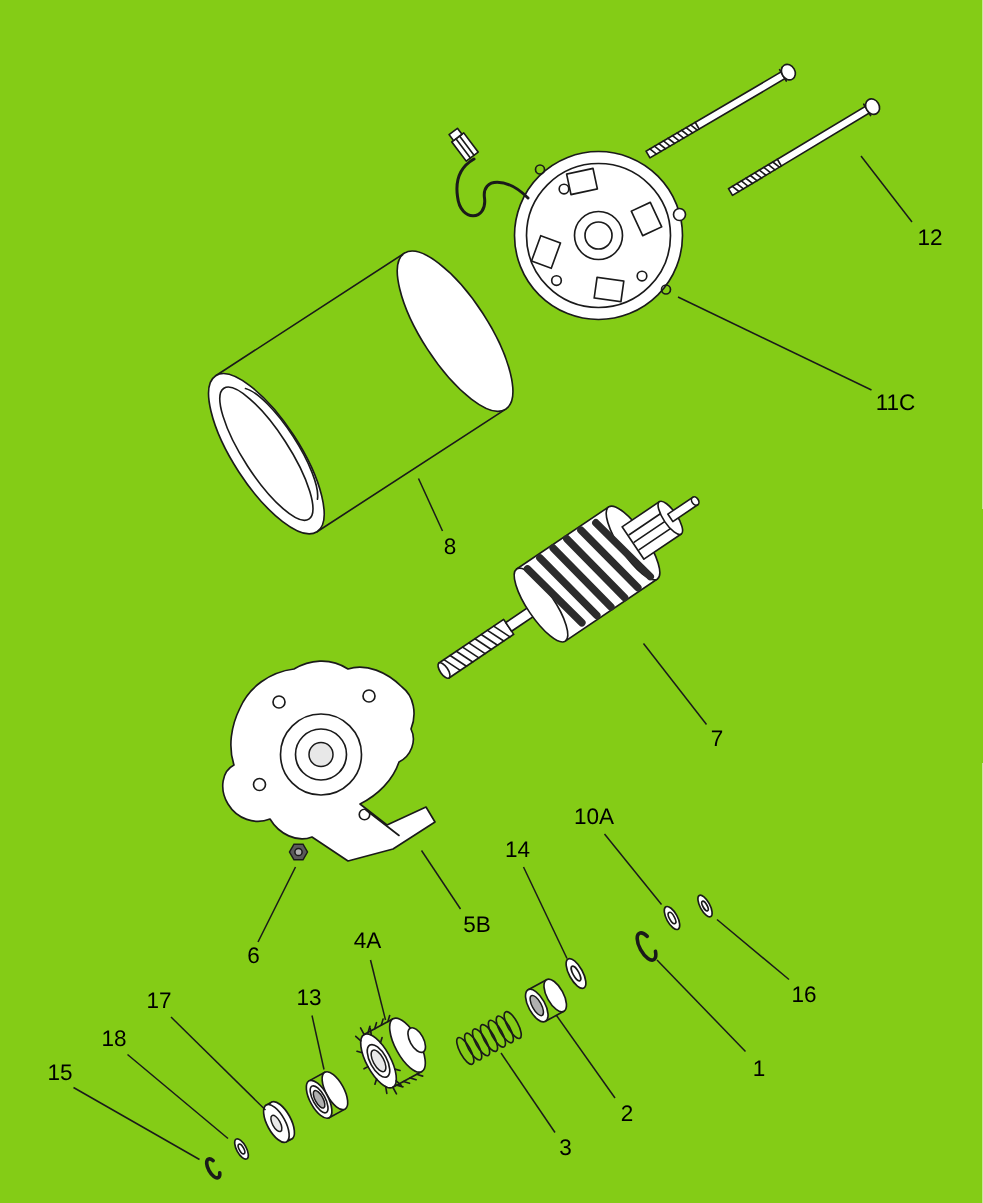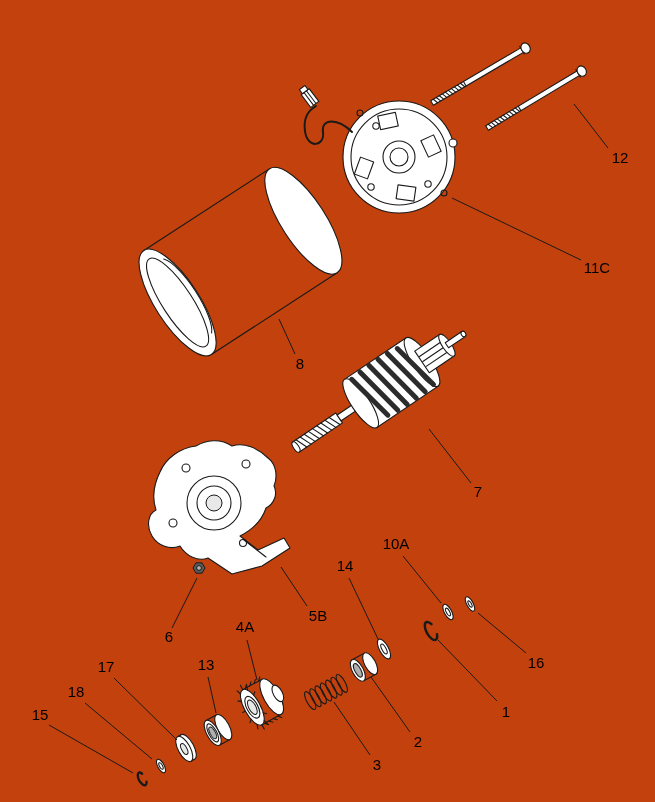--- a/index.html
+++ b/index.html
@@ -1,17 +1,17 @@
 <!DOCTYPE html>
 <html><head>
 <meta charset="utf-8">
 <title>Exploded Parts Diagram</title>
 <style>
   html,body{margin:0;padding:0;background:#ffffff;}
-  .stage{width:655px;height:802px;background:#c2410c;position:relative;overflow:hidden;}
+  .stage{width:655px;height:802px;background:#84cc16;position:relative;overflow:hidden;}
   svg{display:block;}
   .s{fill:none;stroke:#1a1a1a;stroke-width:1.1;stroke-linecap:round;stroke-linejoin:round;}
   .wfill{fill:#ffffff;stroke:#1a1a1a;stroke-width:1.1;stroke-linejoin:round;}
   .dfill{fill:#5a5a5a;stroke:#1a1a1a;stroke-width:1;}
   .gfill{fill:#e8e8e8;stroke:#1a1a1a;stroke-width:1;}
   .mfill{fill:#b0b0b0;stroke:#1a1a1a;stroke-width:1;}
   .slot{fill:none;stroke:#2c2c2c;stroke-width:5;stroke-linecap:round;}
   .wire{fill:none;stroke:#1a1a1a;stroke-width:2;stroke-linecap:round;}
   .leader{stroke:#1a1a1a;stroke-width:1;}
   .ring{fill:none;stroke:#1a1a1a;stroke-width:2.4;stroke-linecap:round;}

